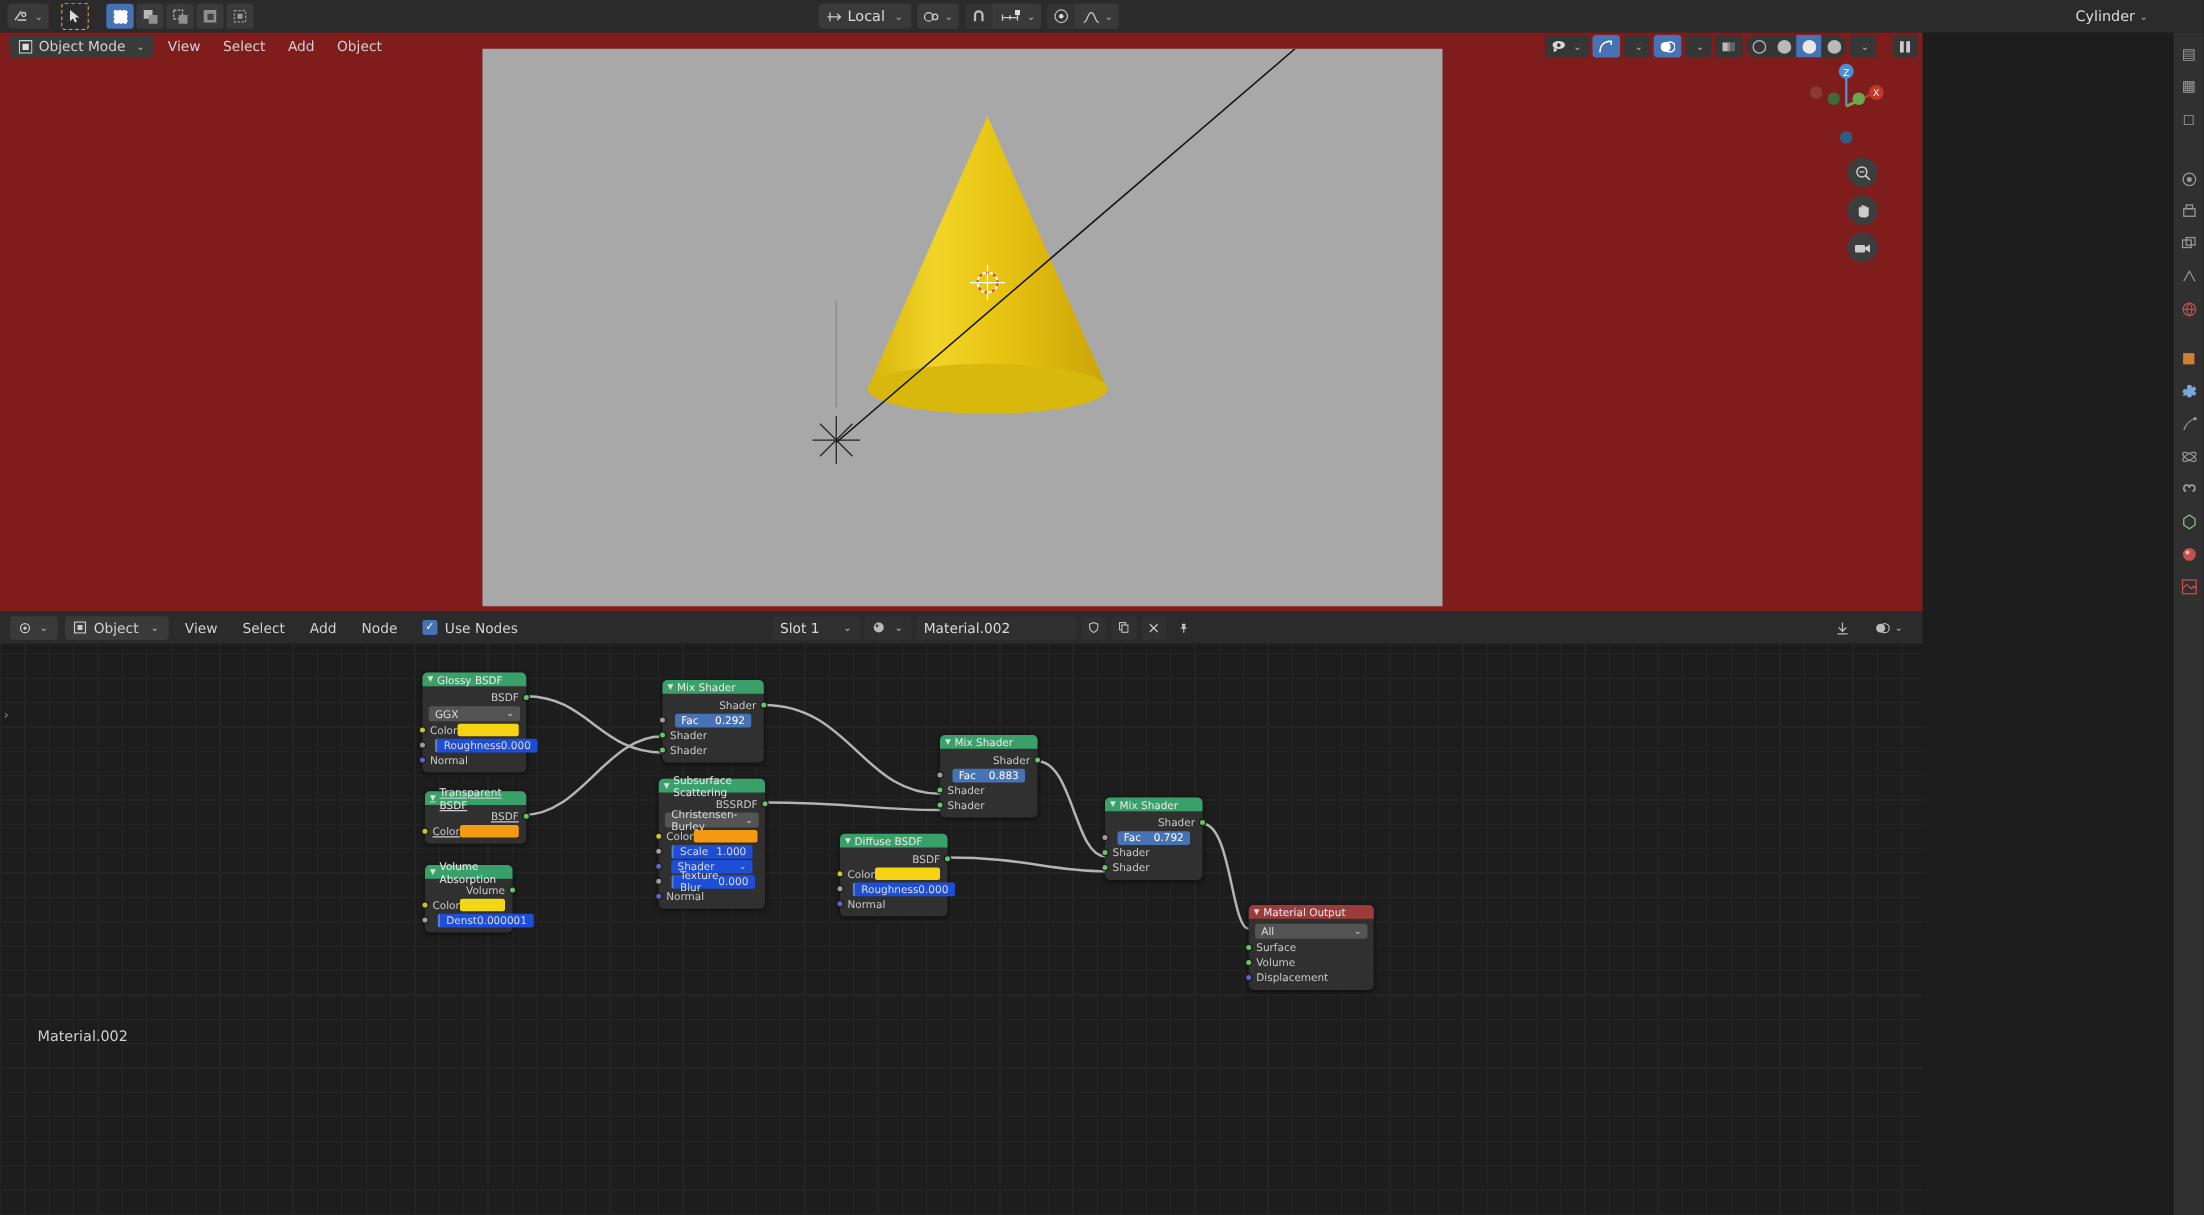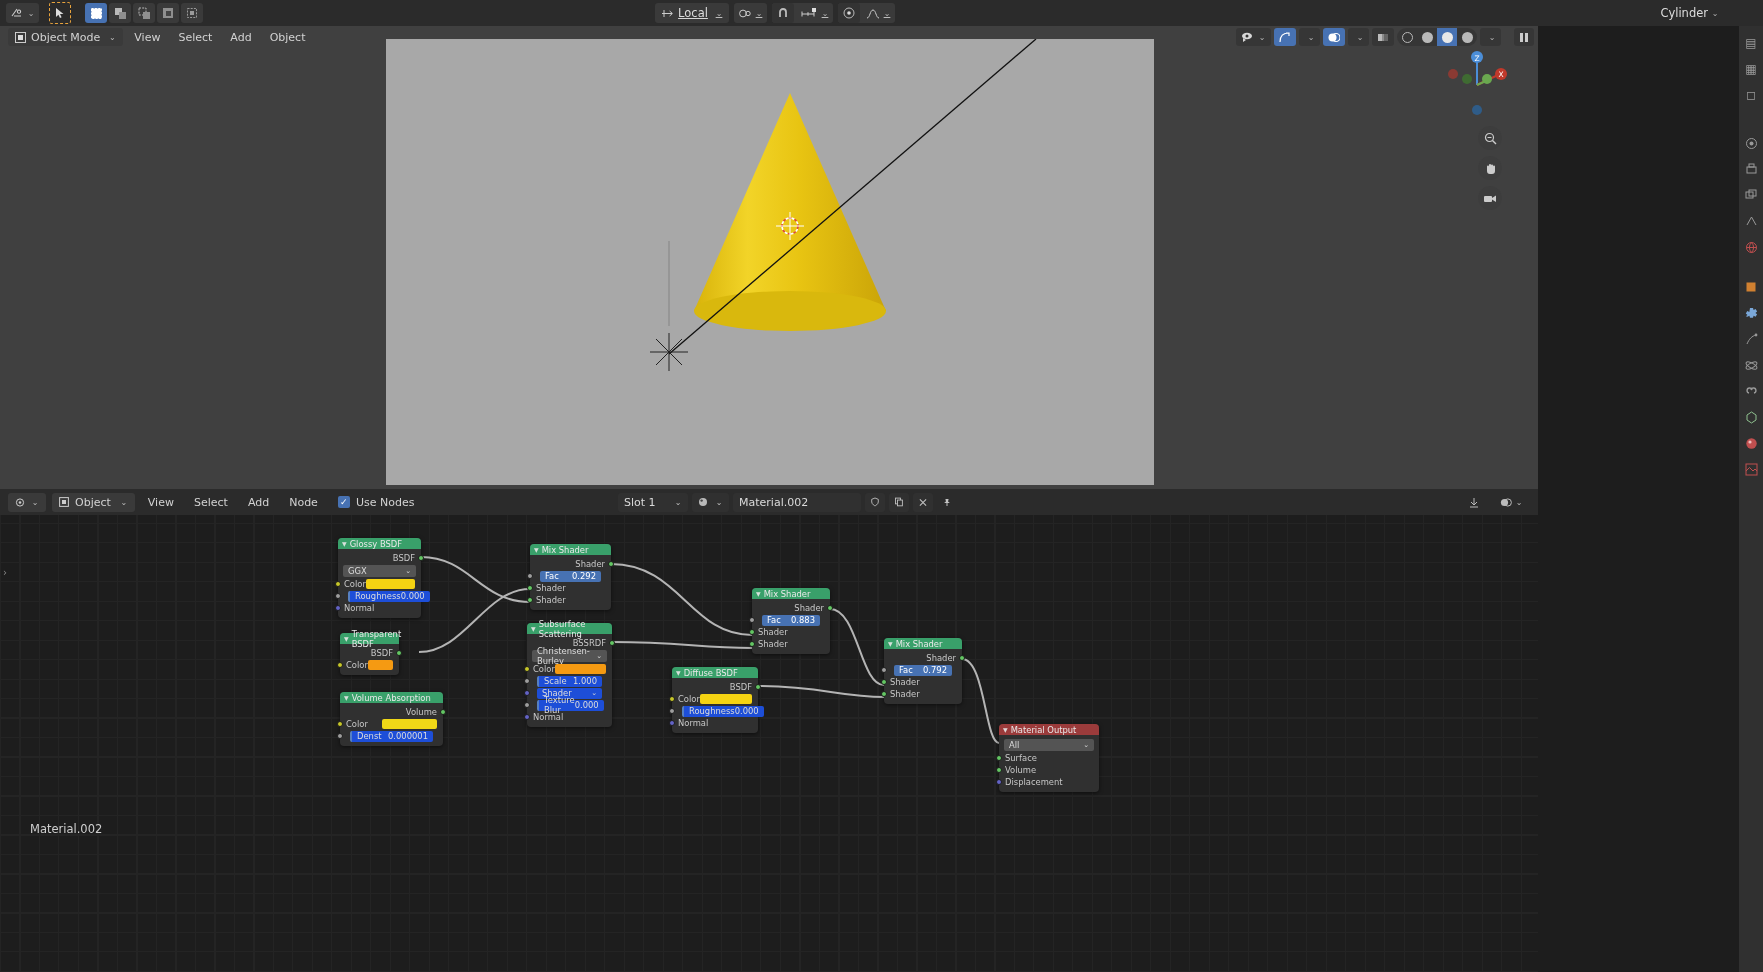--- a/index.html
+++ b/index.html
@@ -25,21 +25,21 @@
   .tb-btn.dark{ background:#333; }
   .sel-dashed{
     width:22px;height:22px;border:1px dashed #e8a33d;border-radius:3px;
     display:flex;align-items:center;justify-content:center;
   }
   .caret{ display:inline-block; width:8px; text-align:center; font-size:8px; opacity:.85; margin-left:3px;}
   .tb-label{ font-size:11.5px; color:#dcdcdc; }
   
   #viewport{
     position:absolute; left:0; top:26px; width:1538px; height:463px;
-    background:#404040;
+    background:#7f1d1d;
   }
   #vp-header{
     position:absolute; left:0; top:0; width:100%; height:22px;
     display:flex; align-items:center; padding-left:8px; gap:4px;
   }
   .vh-btn{
     height:18px; background:#3a3a3a; border-radius:3px; padding:0 7px;
     display:flex; align-items:center; color:#d2d2d2; font-size:11px;
   }
   .vh-btn.plain{ background:transparent; }
@@ -167,21 +167,21 @@
         </svg>
     </div>
     <div class="tb-btn">
       <svg width="13" height="13" viewBox="0 0 13 13">
           <rect x="1.5" y="1.5" width="9" height="9" fill="none" stroke="#999" stroke-dasharray="2 1.2"></rect>
           <rect x="4" y="4" width="4" height="4" fill="#9a9a9a"></rect>
         </svg>
     </div>
   </div>
 
-  <div style="position:absolute; left:655px; display:flex; align-items:center; gap:5px;text-decoration:underline;">
+  <div style="position:absolute; left:655px; display:flex; align-items:center; gap:5px;">
     <div class="tb-btn" style="min-width:74px; justify-content:space-between; padding:0 6px;">
       <svg width="13" height="11" viewBox="0 0 13 11">
           <path d="M1 5.5 H11 M8.6 3 L11.4 5.5 L8.6 8 M3 2 L3 9" stroke="#ccc" fill="none" stroke-width="1"></path>
         </svg>
       <span class="tb-label">Local</span>
       <span class="caret">⌄</span>
     </div>
     <div class="tb-btn">
       <svg width="14" height="11" viewBox="0 0 14 11">
           <circle cx="5" cy="5.5" r="3.4" fill="none" stroke="#ccc"></circle>
@@ -593,38 +593,38 @@
               <span>Roughness</span>
               <span>0.000</span>
             </span>
           </div>
           <div class="row">
             <span class="sock l s-blue"></span>
             <span class="lbl">Normal</span>
           </div>
         </div>
       </div>
-      <div class="node" style="left: 340px; top: 118px; width: 59px;">
+      <div class="node" style="left: 340px; top: 118px; width: 81px; text-decoration: underline;">
         <div class="nhead">
           <span class="ntri">▼</span>
           <span>Transparent BSDF</span>
         </div>
         <div class="nbody">
           <div class="row right">
             <span class="lbl">BSDF</span>
             <span class="sock r s-shader"></span>
           </div>
           <div class="row">
             <span class="sock l s-yellow"></span>
             <span class="lbl" style="flex: 1 1 0%;">Color</span>
             <span class="swatch" style="background: rgb(245, 154, 18);"></span>
           </div>
         </div>
       </div>
-      <div class="node" style="left: 340px; top: 177px; width: 103px;">
+      <div class="node" style="left: 340px; top: 177px; width: 70px;">
         <div class="nhead">
           <span class="ntri">▼</span>
           <span>Volume Absorption</span>
         </div>
         <div class="nbody">
           <div class="row right">
             <span class="lbl">Volume</span>
             <span class="sock r s-shader"></span>
           </div>
           <div class="row">

